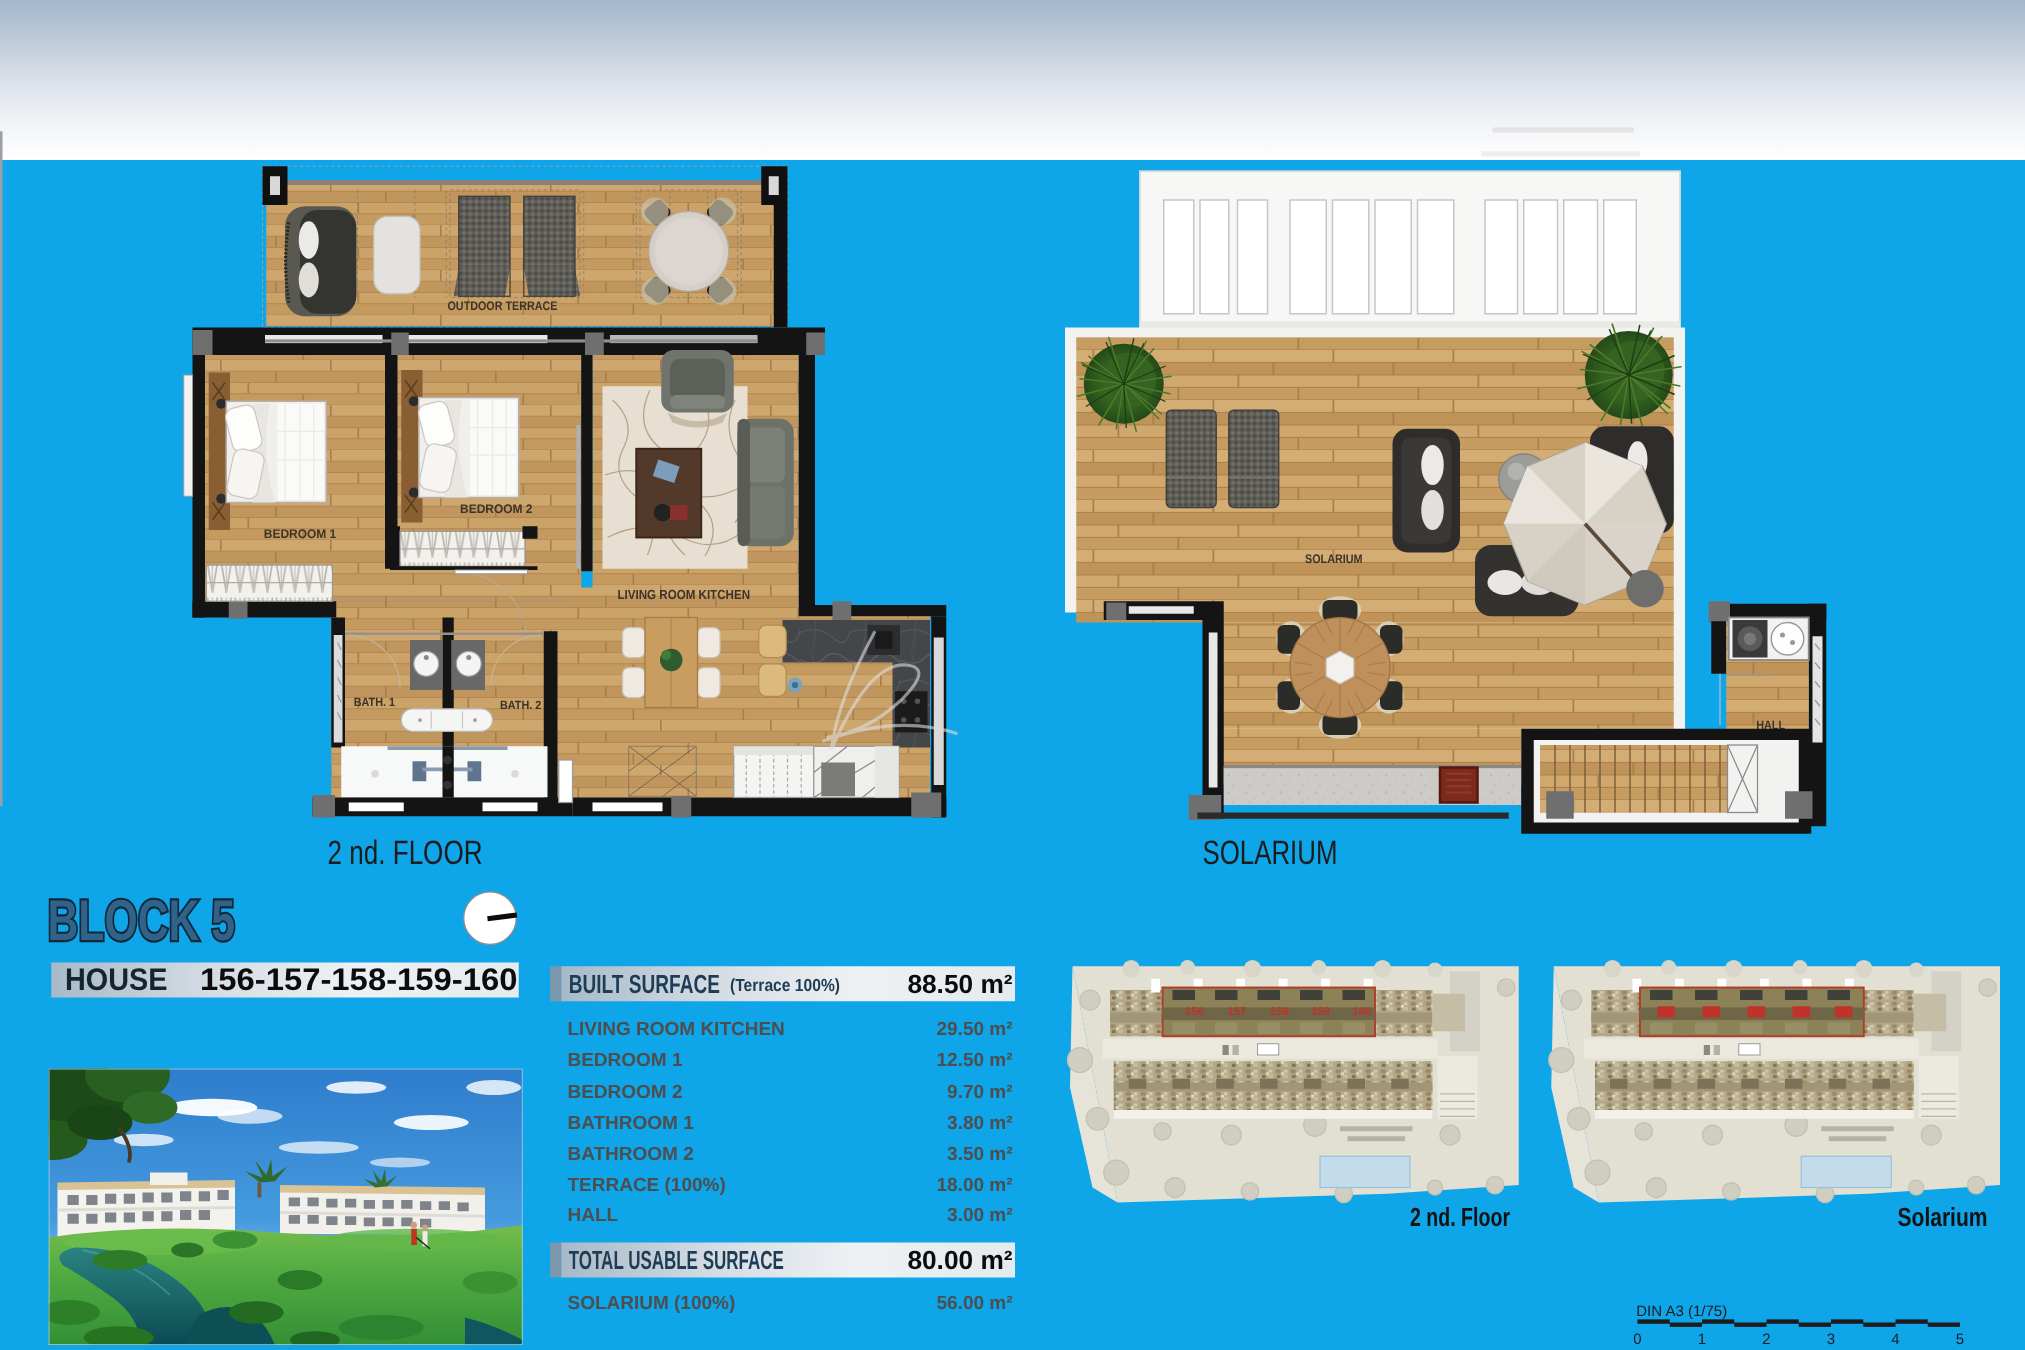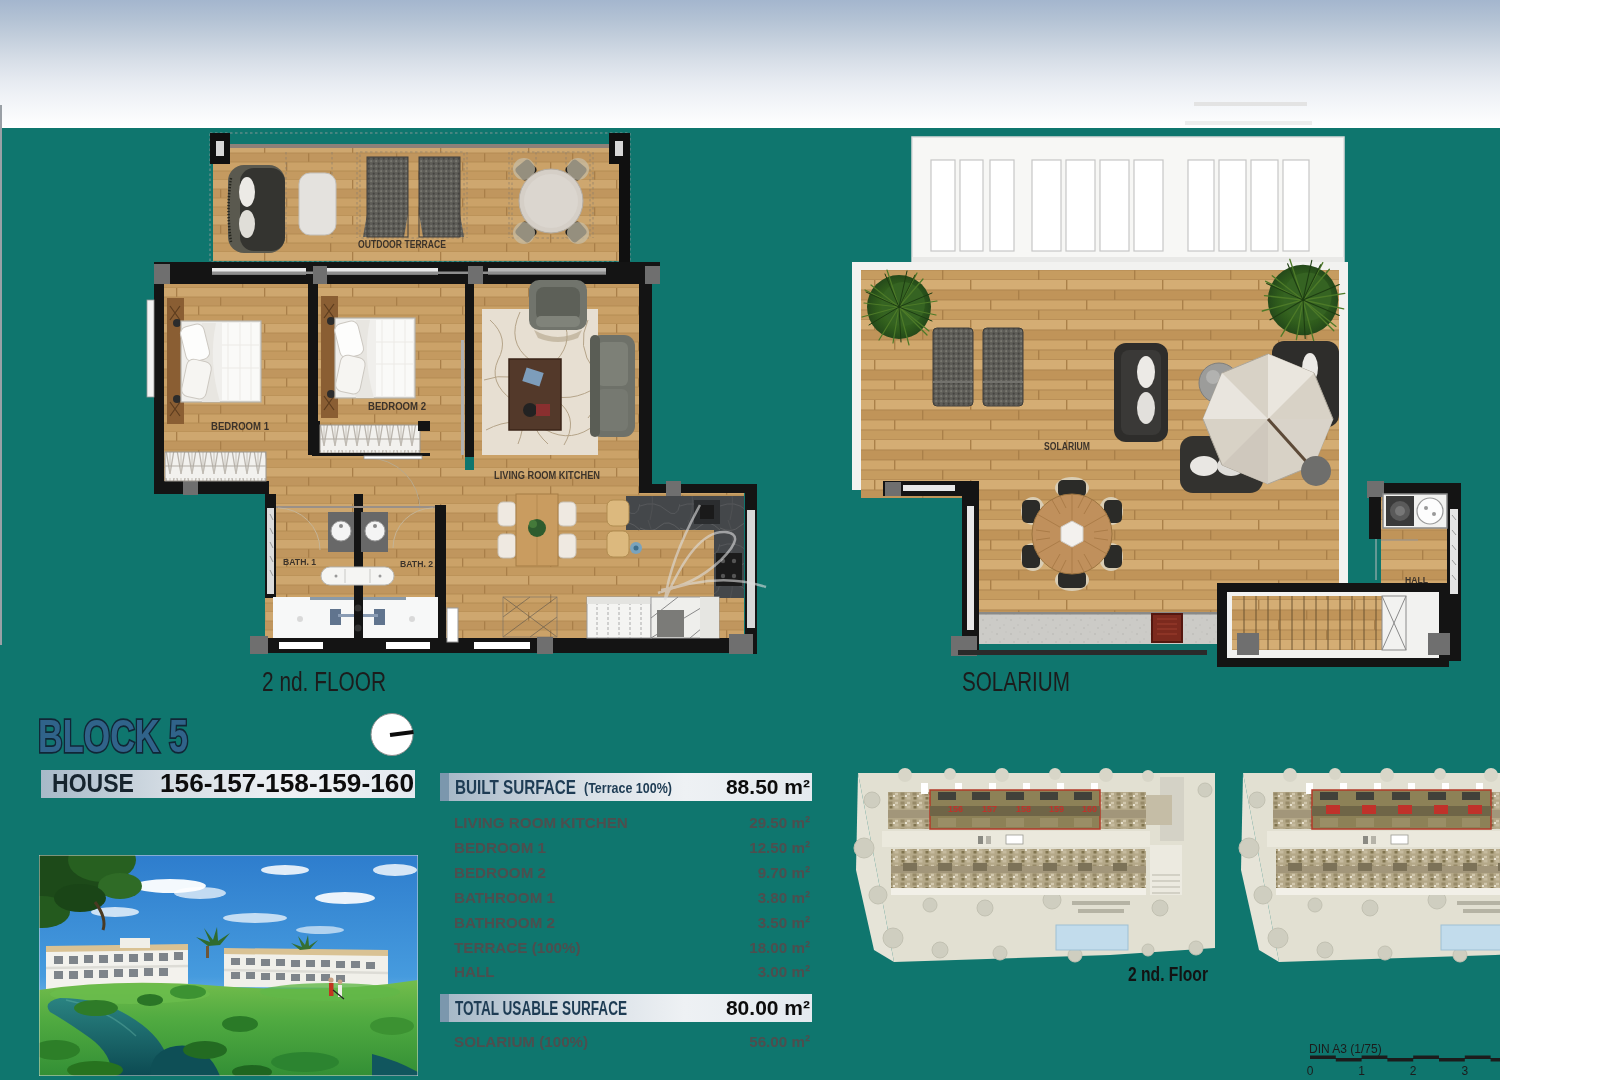--- a/index.html
+++ b/index.html
@@ -1,16 +1,16 @@
 <!DOCTYPE html>
 <html><head>
 <meta charset="utf-8">
 <style>
 html,body{margin:0;padding:0}
-#page{position:relative;width:1500px;height:1080px;background:#0f766e;overflow:hidden;font-family:"Liberation Sans",sans-serif}
+#page{position:relative;width:1620px;height:1080px;background:#0ea5e9;overflow:hidden;font-family:"Liberation Sans",sans-serif}
 .abs{position:absolute}
 </style>
 </head>
 <body>
 <div id="page">
 
 <div class="abs" style="left:0;top:0;width:1620px;height:128px;background:linear-gradient(180deg,#a4b6ce 0%,#b3c2d4 15%,#c5d0dd 31%,#d8dfe8 48%,#e8ecf2 65%,#f4f6f9 82%,#ffffff 100%)"></div>
 
 <div class="abs" style="left:0;top:105px;width:2px;height:540px;background:#9aa0a6"></div>
 <svg class="abs" style="left:0;top:0" width="1620" height="1080" viewBox="0 0 1620 1080" xmlns="http://www.w3.org/2000/svg" font-family="Liberation Sans, sans-serif">

